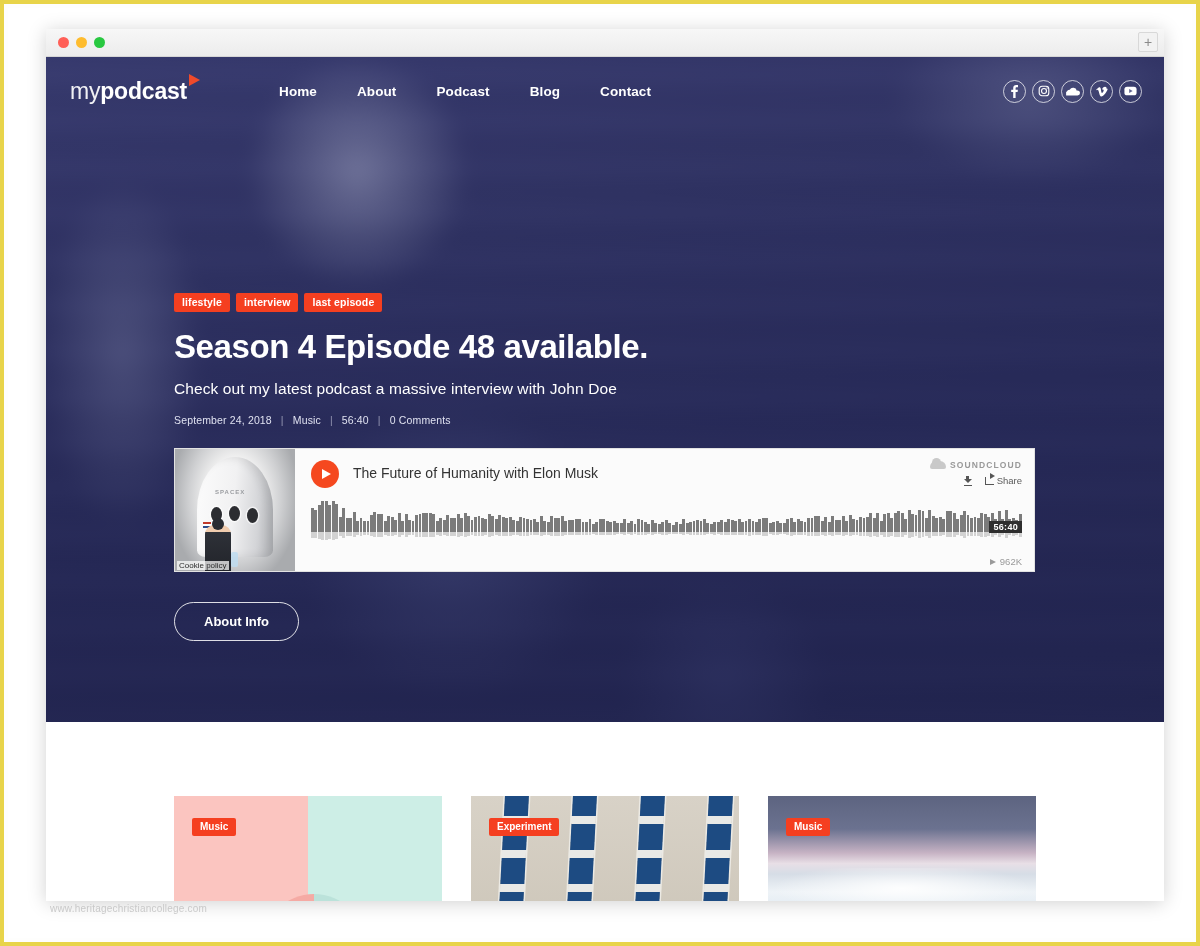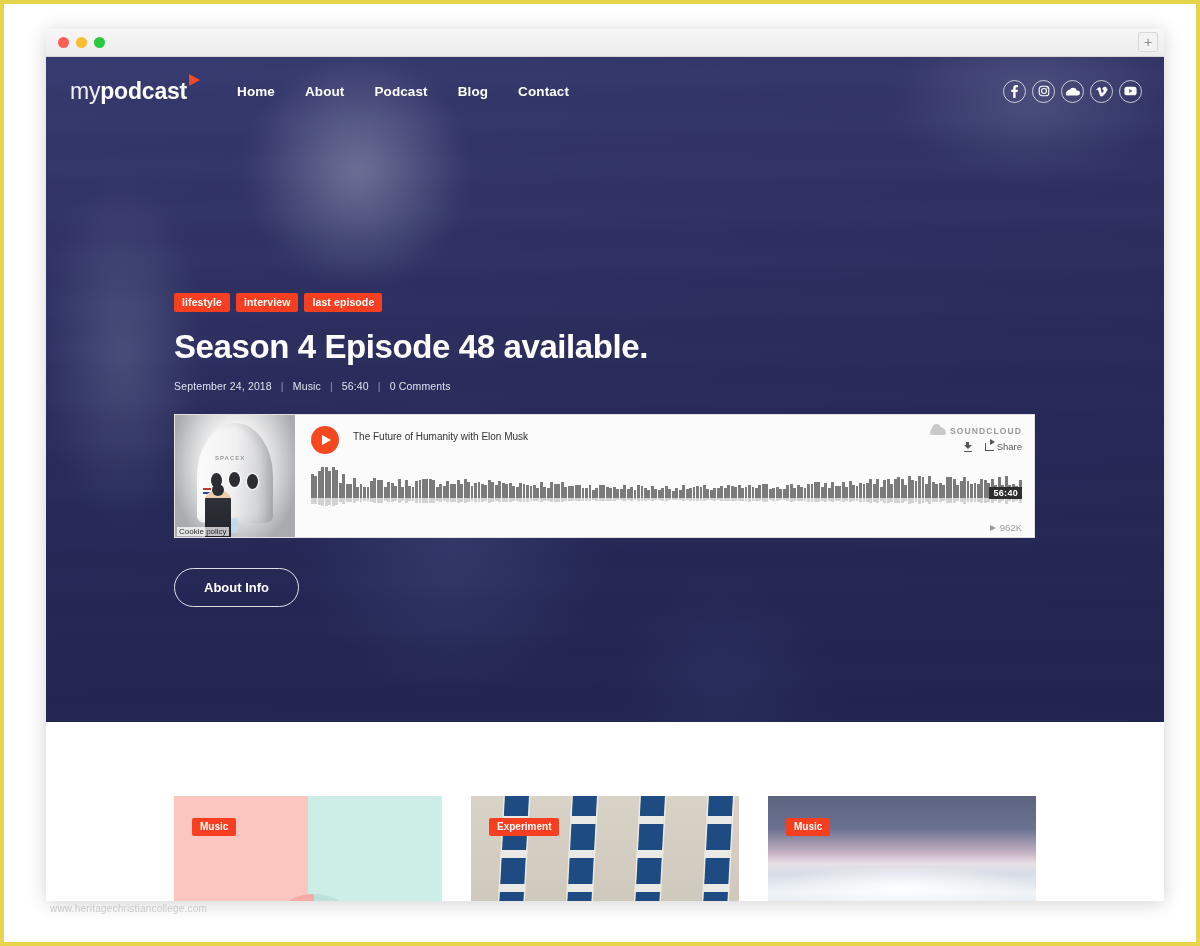--- a/index.html
+++ b/index.html
@@ -173,22 +173,22 @@
     position: absolute;
     top: -4px; right: -13px;
     width: 0; height: 0;
     border-left: 11px solid #f04a2a;
     border-top: 6px solid transparent;
     border-bottom: 6px solid transparent;
   }
 
   .navlinks {
     display: flex;
-    gap: 30px;
-    margin-left: 50px;
+    gap: 40px;
+    margin-left: 92px;
   }
   .navlinks a {
     color: #ffffff;
     font-size: 13.5px;
     font-weight: 700;
     text-decoration: none;
     letter-spacing: 0.1px;
   }
 
   .nav-right {
@@ -359,21 +359,21 @@
   }
   .play-btn .tri {
     width: 0; height: 0;
     border-left: 9px solid #ffffff;
     border-top: 5.5px solid transparent;
     border-bottom: 5.5px solid transparent;
     margin-left: 3px;
   }
   .track-title {
     margin-left: 14px;
-    font-size: 10px;
+    font-size: 14px;
     color: #333333;
     padding-top: 5px;
     flex: 1;
   }
   .pl-brand {
     text-align: right;
     font-size: 8.5px;
     color: #999999;
     letter-spacing: 1.1px;
     font-weight: 700;
@@ -698,20 +698,21 @@
         </nav>
 
         <div class="hero-content">
           <div class="tags">
             <span class="tag">lifestyle</span>
             <span class="tag">interview</span>
             <span class="tag">last episode</span>
           </div>
 
           <h1 class="hero-title">Season 4 Episode 48 available.</h1>
+          <p class="hero-sub">Check out my latest podcast a massive interview with John Doe</p>
 
           <div class="hero-meta">
             <span>September 24, 2018</span>
             <span class="sep">|</span>
             <span>Music</span>
             <span class="sep">|</span>
             <span>56:40</span>
             <span class="sep">|</span>
             <span>0 Comments</span>
           </div>

